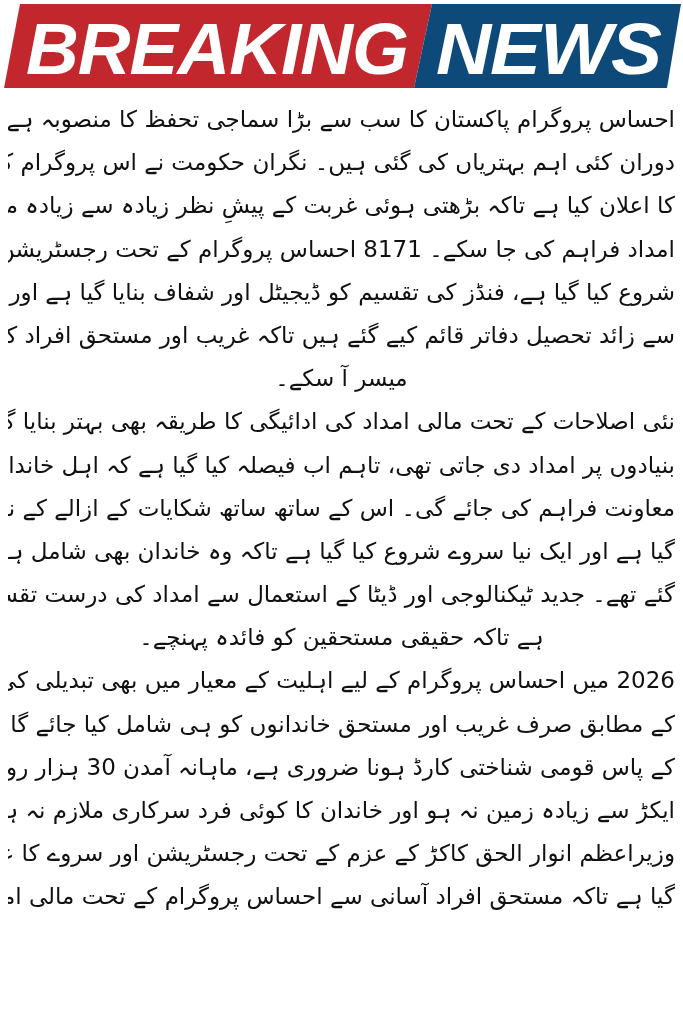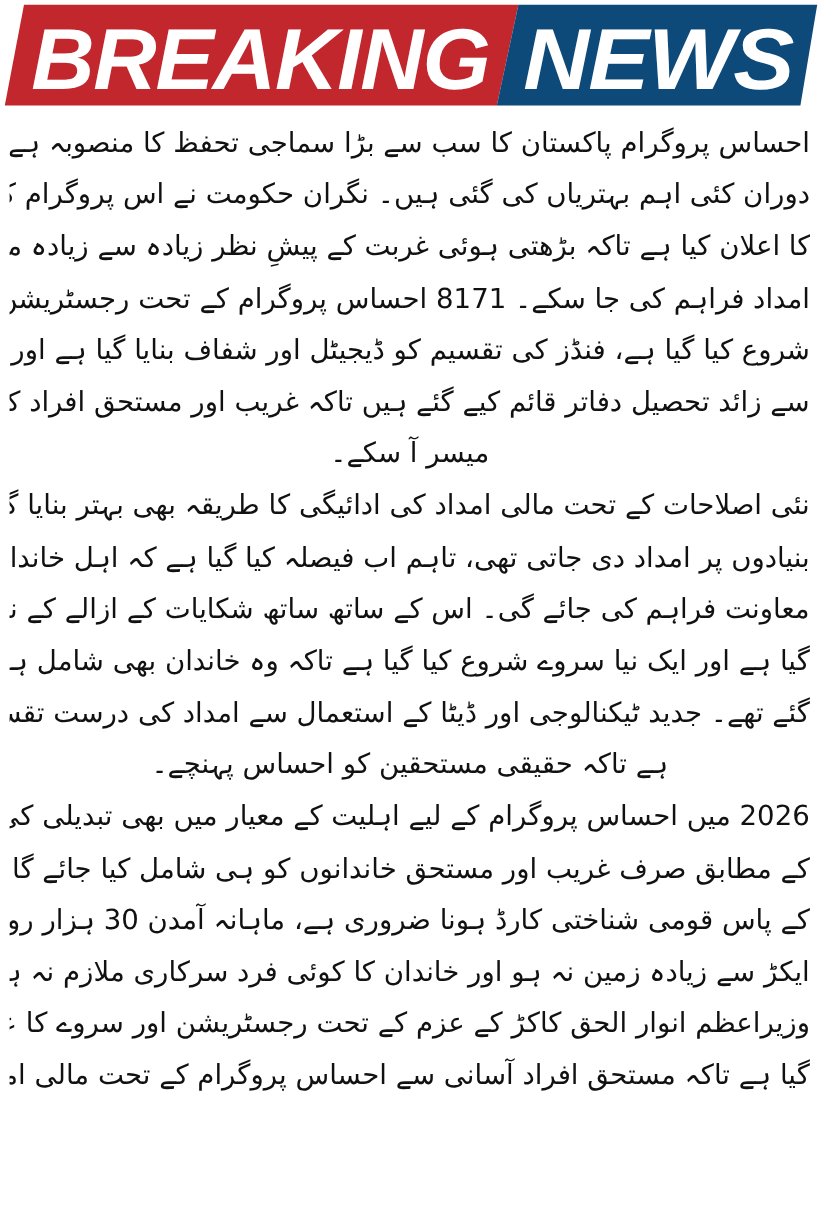--- a/index.html
+++ b/index.html
@@ -76,21 +76,21 @@
     <div class="line">شروع کیا گیا ہے، فنڈز کی تقسیم کو ڈیجیٹل اور شفاف بنایا گیا ہے اور ملک بھر میں 600</div>
     <div class="line">سے زائد تحصیل دفاتر قائم کیے گئے ہیں تاکہ غریب اور مستحق افراد کو بروقت سہولت</div>
     <div class="line last">میسر آ سکے۔</div>
   </div>
   <div>
     <div class="line">نئی اصلاحات کے تحت مالی امداد کی ادائیگی کا طریقہ بھی بہتر بنایا گیا ہے۔ پہلے سہ ماہی</div>
     <div class="line">بنیادوں پر امداد دی جاتی تھی، تاہم اب فیصلہ کیا گیا ہے کہ اہل خاندانوں کو ہر دو ماہ بعد مالی</div>
     <div class="line">معاونت فراہم کی جائے گی۔ اس کے ساتھ ساتھ شکایات کے ازالے کے نظام کو مؤثر بنایا</div>
     <div class="line">گیا ہے اور ایک نیا سروے شروع کیا گیا ہے تاکہ وہ خاندان بھی شامل ہو سکیں جو پہلے رہ</div>
     <div class="line">گئے تھے۔ جدید ٹیکنالوجی اور ڈیٹا کے استعمال سے امداد کی درست تقسیم کو یقینی بنایا جا رہا</div>
-    <div class="line last">ہے تاکہ حقیقی مستحقین کو احساس پہنچے۔</div>
+    <div class="line last">ہے تاکہ حقیقی مستحقین کو فائدہ پہنچے۔</div>
   </div>
   <div>
     <div class="line">2026 میں احساس پروگرام کے لیے اہلیت کے معیار میں بھی تبدیلی کی گئی ہے، جس</div>
     <div class="line">کے مطابق صرف غریب اور مستحق خاندانوں کو ہی شامل کیا جائے گا۔ درخواست گزار</div>
     <div class="line">کے پاس قومی شناختی کارڈ ہونا ضروری ہے، ماہانہ آمدن 30 ہزار روپے سے کم ہو، پانچ</div>
     <div class="line">ایکڑ سے زیادہ زمین نہ ہو اور خاندان کا کوئی فرد سرکاری ملازم نہ ہو۔ نگران حکومت اور</div>
     <div class="line">وزیراعظم انوار الحق کاکڑ کے عزم کے تحت رجسٹریشن اور سروے کا عمل دوبارہ کھول دیا</div>
     <div class="line last">گیا ہے تاکہ مستحق افراد آسانی سے احساس پروگرام کے تحت مالی امداد حاصل کر سکیں۔</div>
   </div>
 </div>

